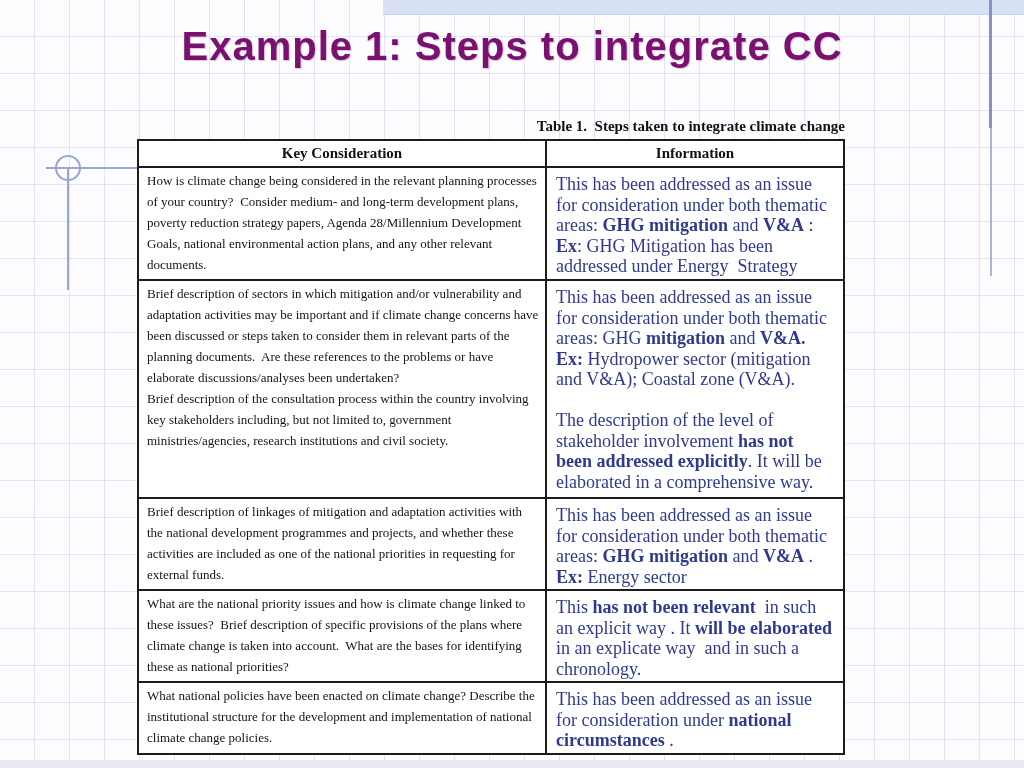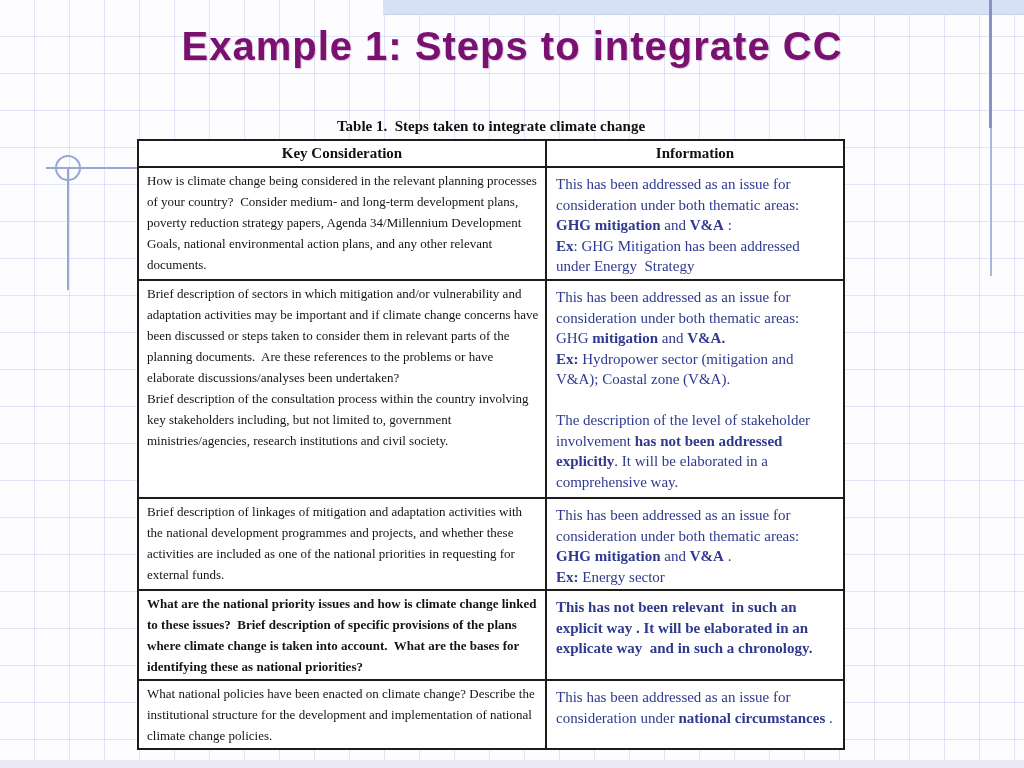--- a/index.html
+++ b/index.html
@@ -68,21 +68,21 @@
     letter-spacing: 1px;
     color: #7a1170;
     text-shadow: 1px 1px 1px rgba(122,17,112,0.25);
   }
 
   .table-wrap {
     position: absolute;
     left: 137px; top: 118px; width: 708px;
   }
   .table-caption {
-    text-align: center;
+    text-align: right;
     font-weight: bold;
     font-size: 15px;
     color: #111;
     white-space: pre-wrap;
     margin-bottom: 4px;
   }
 
   table.main-table {
     border-collapse: collapse;
     table-layout: fixed;
@@ -104,32 +104,32 @@
     font-size: 15px;
     color: #111;
   }
   td.key-cell {
     font-size: 13px;
     line-height: 21px;
     color: #141414;
     padding: 2px 6px 2px 8px;
   }
   td.info-cell {
-    font-size: 15px;
+    font-size: 18px;
     line-height: 20.5px;
     color: #2f3a8f;
     padding: 6px 10px 2px 9px;
     border-radius: 28px;
   }
   td.info-cell b { color: #2f3a8f; }
 
   tbody tr:nth-child(1) td { height: 113px; }
   tbody tr:nth-child(2) td { height: 218px; }
   tbody tr:nth-child(3) td { height: 87px; }
-  tbody tr:nth-child(4) td { height: 90px; font-weight: bold; }
+  tbody tr:nth-child(4) td { height: 90px; }
   tbody tr:nth-child(5) td { height: 63px; margin-left: 24px; }
 </style>
 </head>
 <body>
 
 <div class="slide">
 
   <div class="top-band"></div>
   <div class="right-line-top"></div>
   <div class="right-line-bottom"></div>
@@ -149,21 +149,21 @@
         <col style="width:298px">
       </colgroup>
       <thead>
         <tr>
           <th>Key Consideration</th>
           <th>Information</th>
         </tr>
       </thead>
       <tbody id="table-body">
           <tr>
-            <td class="key-cell">How is climate change being considered in the relevant planning processes of your country?  Consider medium- and long-term development plans, poverty reduction strategy papers, Agenda 34/Millennium Development Goals, national environmental action plans, and any other relevant documents.</td>
+            <td class="key-cell">How is climate change being considered in the relevant planning processes of your country?  Consider medium- and long-term development plans, poverty reduction strategy papers, Agenda 28/Millennium Development Goals, national environmental action plans, and any other relevant documents.</td>
             <td class="info-cell">This has been addressed as an issue for consideration under both thematic areas: <b>GHG mitigation</b> and <b>V&amp;A</b> :
 <b>Ex</b>: GHG Mitigation has been addressed under Energy  Strategy</td>
           </tr>
           <tr>
             <td class="key-cell">Brief description of sectors in which mitigation and/or vulnerability and adaptation activities may be important and if climate change concerns have been discussed or steps taken to consider them in relevant parts of the planning documents.  Are these references to the problems or have elaborate discussions/analyses been undertaken?
 Brief description of the consultation process within the country involving key stakeholders including, but not limited to, government ministries/agencies, research institutions and civil society.</td>
             <td class="info-cell">This has been addressed as an issue for consideration under both thematic areas: GHG <b>mitigation</b> and <b>V&amp;A.</b>
 <b>Ex:</b> Hydropower sector (mitigation and V&amp;A); Coastal zone (V&amp;A).
 
 The description of the level of stakeholder involvement <b>has not been addressed explicitly</b>. It will be elaborated in a comprehensive way.</td>

